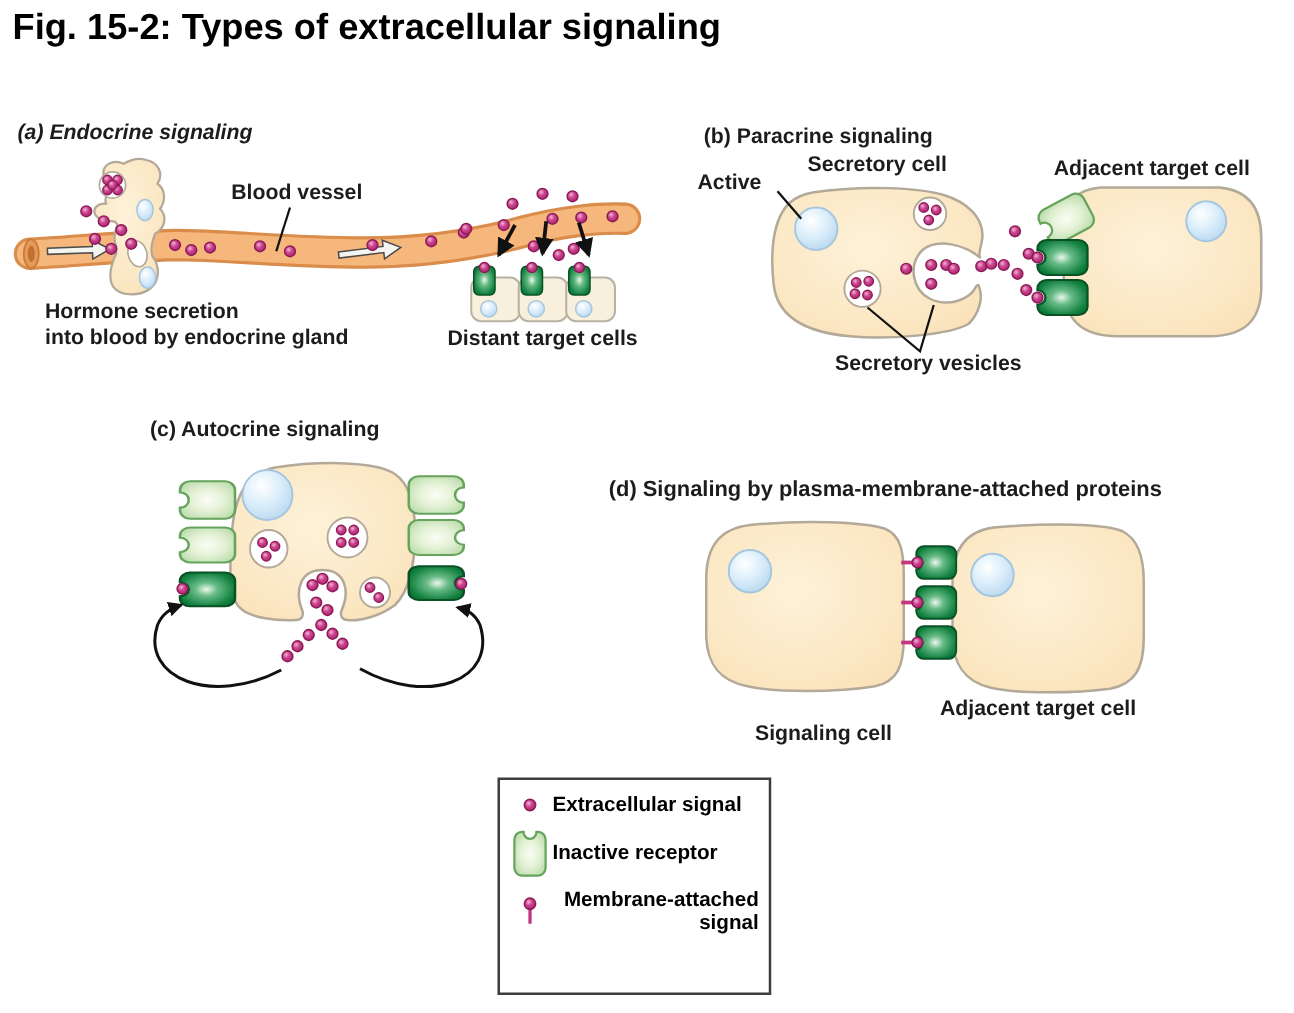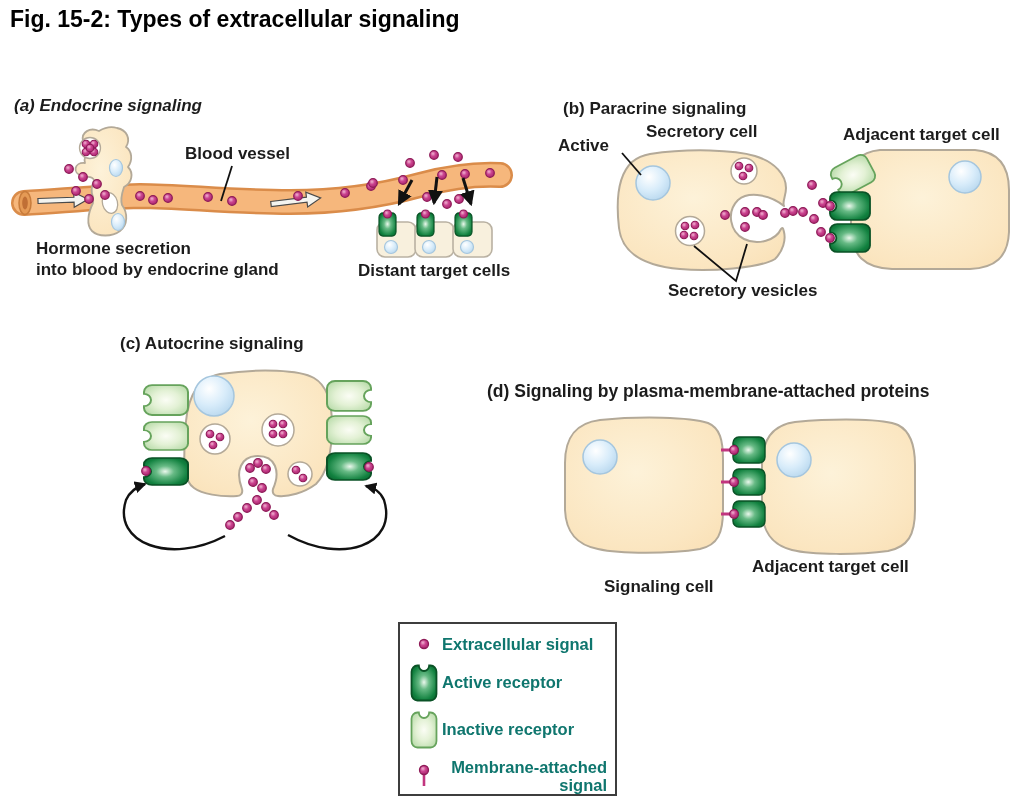--- a/index.html
+++ b/index.html
@@ -1,27 +1,27 @@
 <!DOCTYPE html>
 <html><head>
 <meta charset="utf-8">
 <style>
   html,body{margin:0;padding:0;background:#fff;}
   .canvas{position:relative;width:1035px;height:810px;background:#fff;overflow:hidden;
           font-family:"Liberation Sans","DejaVu Sans",sans-serif;}
-  .title{position:absolute;left:10px;top:6px;font-size:23px;font-weight:bold;color:#000;}
+  .title{position:absolute;left:10px;top:6px;font-size:29px;font-weight:bold;color:#000;}
   .h{position:absolute;font-size:17px;font-weight:bold;color:#1c1c1c;white-space:nowrap;}
   .lbl{position:absolute;font-size:17px;font-weight:bold;color:#1c1c1c;white-space:nowrap;}
   .lbl-lg{font-size:18px;}
   svg.panel{position:absolute;overflow:visible;}
   .legend{position:absolute;left:398px;top:622px;width:219px;height:174px;border:2px solid #3d3d3d;
           background:#fff;box-sizing:border-box;padding:5px 6px 4px 6px;}
   .legend-row{display:flex;align-items:center;}
   .legend-icon{width:36px;display:flex;justify-content:center;align-items:center;flex:0 0 36px;}
-  .legend-label{font-size:16.5px;font-weight:bold;color:#0f766e;line-height:1.1;}
+  .legend-label{font-size:16.5px;font-weight:bold;color:#000000;line-height:1.1;}
   .lr1{height:30px;} .lr2{height:47px;} .lr3{height:47px;} .lr4{height:46px;text-align:right;}
 </style>
 </head>
 <body>
 
 <div class="canvas">
 
   <svg width="0" height="0" style="position:absolute" aria-hidden="true">
     <defs>
       <radialGradient id="gdot" cx="38%" cy="35%" r="70%">
@@ -269,28 +269,20 @@
 
   <div class="legend">
     <div class="legend-row lr1">
       <span class="legend-icon">
         <svg width="14" height="14" viewBox="0 0 14 14">
             <circle cx="7" cy="7" r="4.5" fill="url(#gdot)" stroke="#8e1a57" stroke-width="1.3"></circle>
           </svg>
       </span>
       <span class="legend-label">Extracellular signal</span>
     </div>
-    <div class="legend-row lr2">
-      <span class="legend-icon">
-        <svg width="28" height="38" viewBox="0 0 28 38">
-            <use href="#receptor" transform="translate(1.5,1.5) scale(0.735,0.795)" fill="url(#gact)" stroke="#0a5226" stroke-width="2.4"></use>
-          </svg>
-      </span>
-      <span class="legend-label">Active receptor</span>
-    </div>
     <div class="legend-row lr3">
       <span class="legend-icon">
         <svg width="28" height="38" viewBox="0 0 28 38">
             <use href="#receptor" transform="translate(1.5,1.5) scale(0.735,0.795)" fill="url(#ginact)" stroke="#66a35c" stroke-width="2.4"></use>
           </svg>
       </span>
       <span class="legend-label">Inactive receptor</span>
     </div>
     <div class="legend-row lr4">
       <span class="legend-icon">

